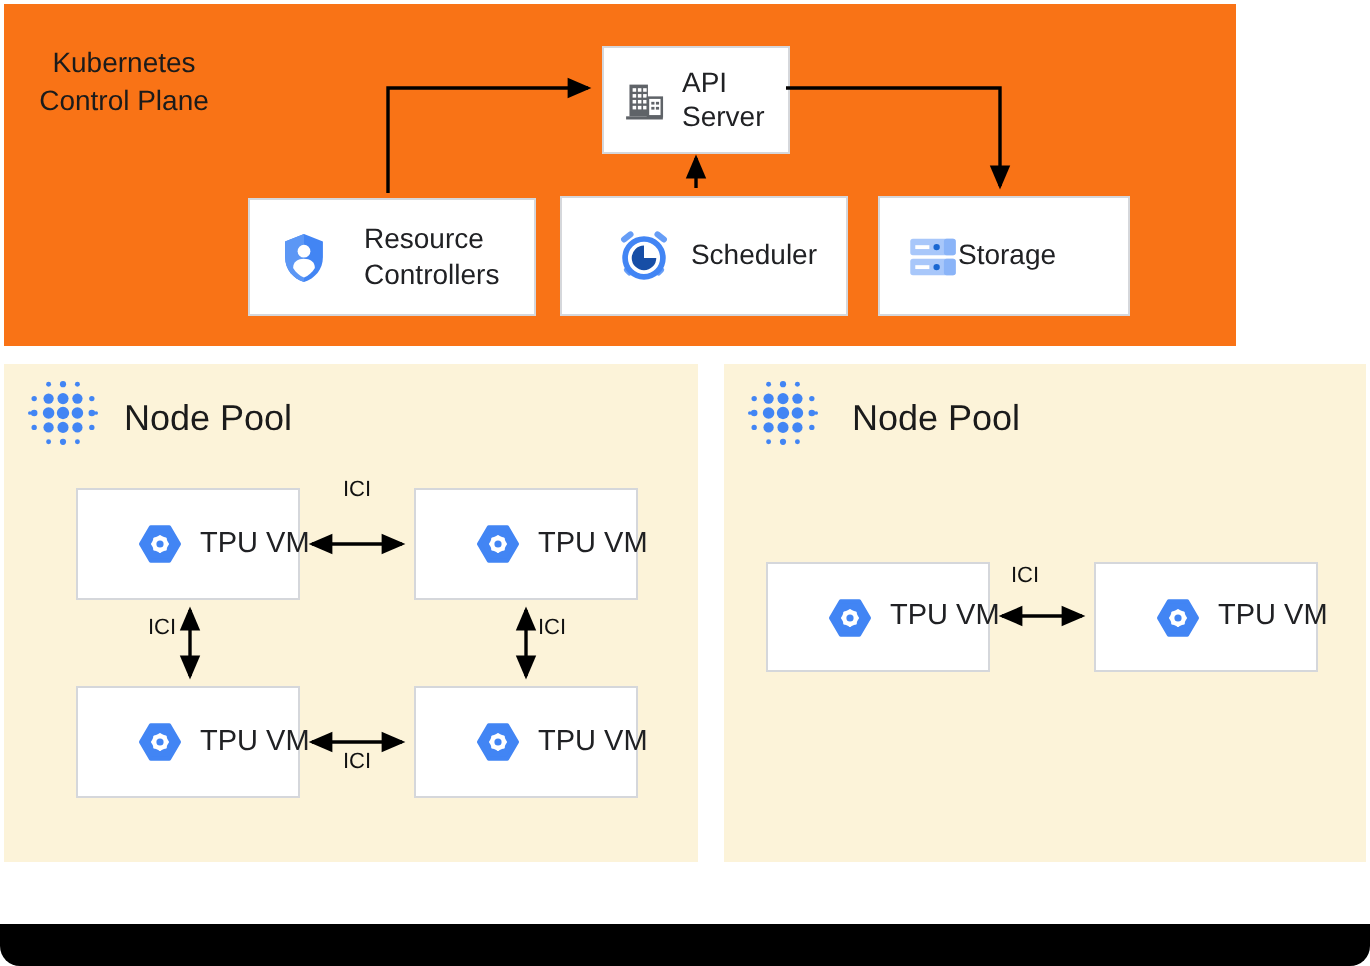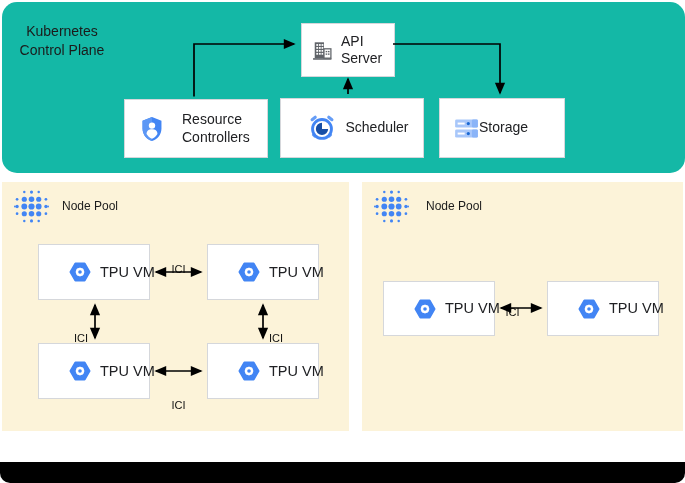--- a/index.html
+++ b/index.html
@@ -1,39 +1,39 @@
 <!DOCTYPE html>
 <html><head>
 <meta charset="utf-8">
 <style>
   html,body{margin:0;padding:0;background:#fff;}
   #frame{
     position:relative;width:685px;height:483px;background:#fff;overflow:hidden;
     font-family:"Liberation Sans",sans-serif;color:#202124;
   }
   .panel{position:absolute;}
-  #control-plane{left:2px;top:2px;width:683px;height:171px;background:#14b8a6;border-radius:15px;}
+  #control-plane{left:2px;top:2px;width:616px;height:171px;background:#f97316;}
   #node-pool-left{left:2px;top:182px;width:347px;height:249px;background:#FCF3D9;}
   #node-pool-right{left:362px;top:182px;width:321px;height:249px;background:#FCF3D9;}
   #cp-title{position:absolute;left:4px;top:20px;width:112px;text-align:center;
     font-size:14px;line-height:1.35;color:#1b1b1b;}
   .card{
     position:absolute;background:#fff;border:1px solid #D5D7DB;
     display:flex;align-items:center;box-sizing:border-box;
   }
   .card .lbl{font-size:14px;line-height:1.25;color:#202124;}
   #card-api{left:299px;top:21px;width:94px;height:54px;padding-left:10px;gap:8px;}
   #card-rc{left:122px;top:97px;width:144px;height:59px;padding-left:15px;gap:18px;}
   #card-sched{left:278px;top:96px;width:144px;height:60px;padding-left:14px;gap:10px;justify-content:center;}
   #card-storage{left:437px;top:96px;width:126px;height:60px;padding-left:14px;}
   .tpu-card{width:112px;height:56px;padding-left:30px;gap:9px;}
   .tpu-card .lbl{font-size:14.5px;white-space:nowrap;}
   .np-header-icon{position:absolute;width:35px;height:35px;top:189px;}
-  .np-label{position:absolute;top:199px;font-size:12px;color:#1b1b1b;}
-  .ici{position:absolute;font-size:11px;color:#111;margin-top:24px;}
+  .np-label{position:absolute;top:199px;font-size:18px;color:#1b1b1b;}
+  .ici{position:absolute;font-size:11px;color:#111;}
   #arrows{position:absolute;left:0;top:0;pointer-events:none;}
   #bottom-bar{position:absolute;left:0;top:462px;width:685px;height:21px;background:#000;
     border-radius:0 0 10px 10px;}
   .icon{flex:0 0 auto;display:block;}
 </style>
 </head>
 <body>
 
 <div id="frame">
 

